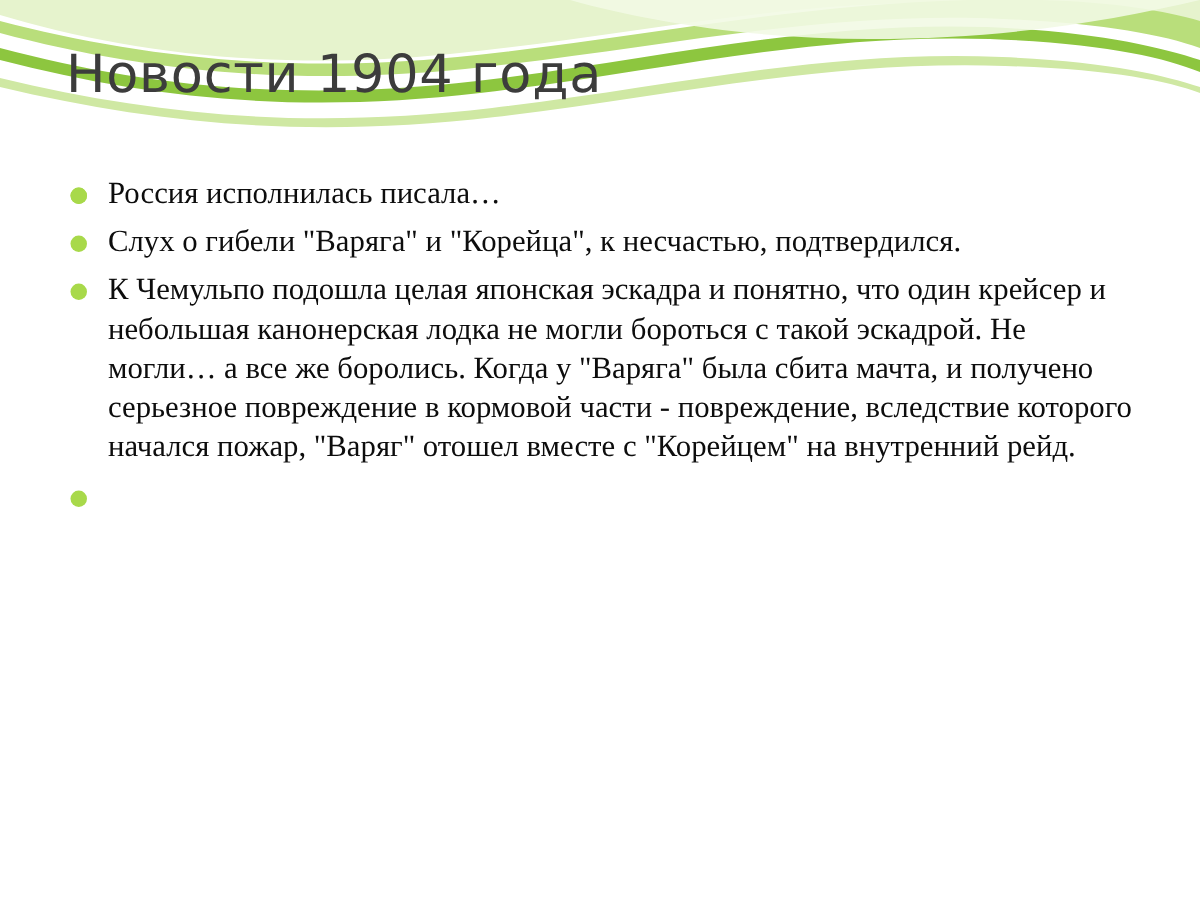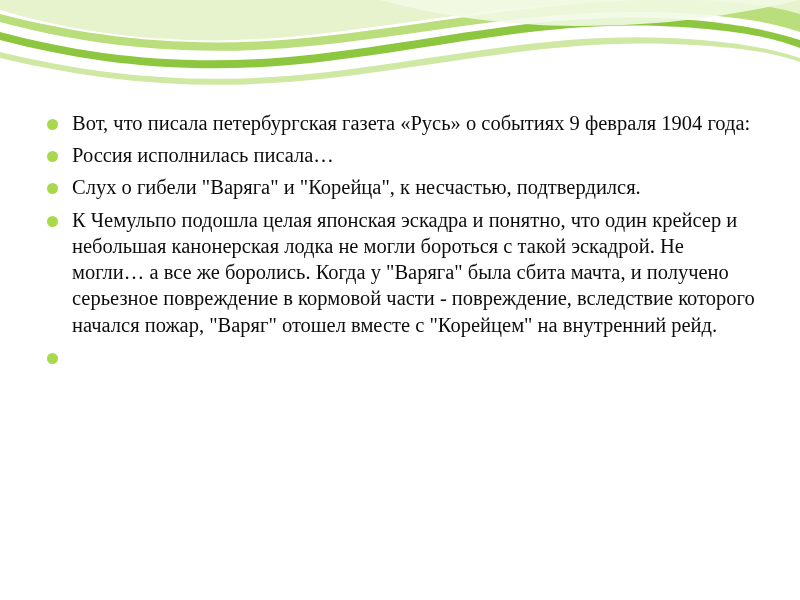--- a/index.html
+++ b/index.html
@@ -75,26 +75,26 @@
 
   <svg class="decor" viewBox="0 0 800 120" preserveAspectRatio="none">
     <path d="M0,0 L800,0 L800,36 C700,30 640,6 520,4 C400,2 300,24 200,40 C120,52 50,56 0,52 Z" fill="#ffffff"></path>
     <path d="M0,10 C80,34 180,48 300,36 C420,24 520,0 640,2 C720,3 770,12 800,22 L800,0 L0,0 Z" fill="#e6f3cd"></path>
     <path d="M0,22 C90,46 190,58 310,46 C430,34 530,10 650,12 C725,14 772,22 800,32 L800,14 C770,5 720,-2 645,0 C525,3 425,26 305,38 C185,50 85,36 0,14 Z" fill="#b9de7b"></path>
     <path d="M0,40 C100,66 200,76 320,62 C440,48 540,22 660,26 C735,29 775,38 800,48 L800,40 C772,31 730,21 658,18 C538,14 438,40 318,54 C198,68 98,58 0,32 Z" fill="#8dc63f"></path>
     <path d="M0,58 C110,84 210,92 330,78 C450,64 550,40 670,44 C740,46 778,54 800,62 L800,58 C776,50 738,41 668,38 C548,33 448,58 328,72 C208,86 108,78 0,52 Z" fill="#cfe8a3"></path>
     <path d="M380,0 C430,14 500,26 580,26 C670,26 740,14 800,0 Z" fill="#f2f9e4" opacity="0.9"></path>
   </svg>
 
+  <div class="title">Новости 1904 года</div>
 
   <div class="content">
     <ul class="bullets">
       <li>
         <span class="dot"></span>
-        <span>Вот, что писала петербургская газета «Русь» о событиях 9 февраля 1904 года:</span>
       </li>
       <li>
         <span class="dot"></span>
         <span>Россия исполнилась писала…</span>
       </li>
       <li>
         <span class="dot"></span>
         <span>Слух о гибели "Варяга" и "Корейца", к несчастью, подтвердился.</span>
       </li>
       <li>

